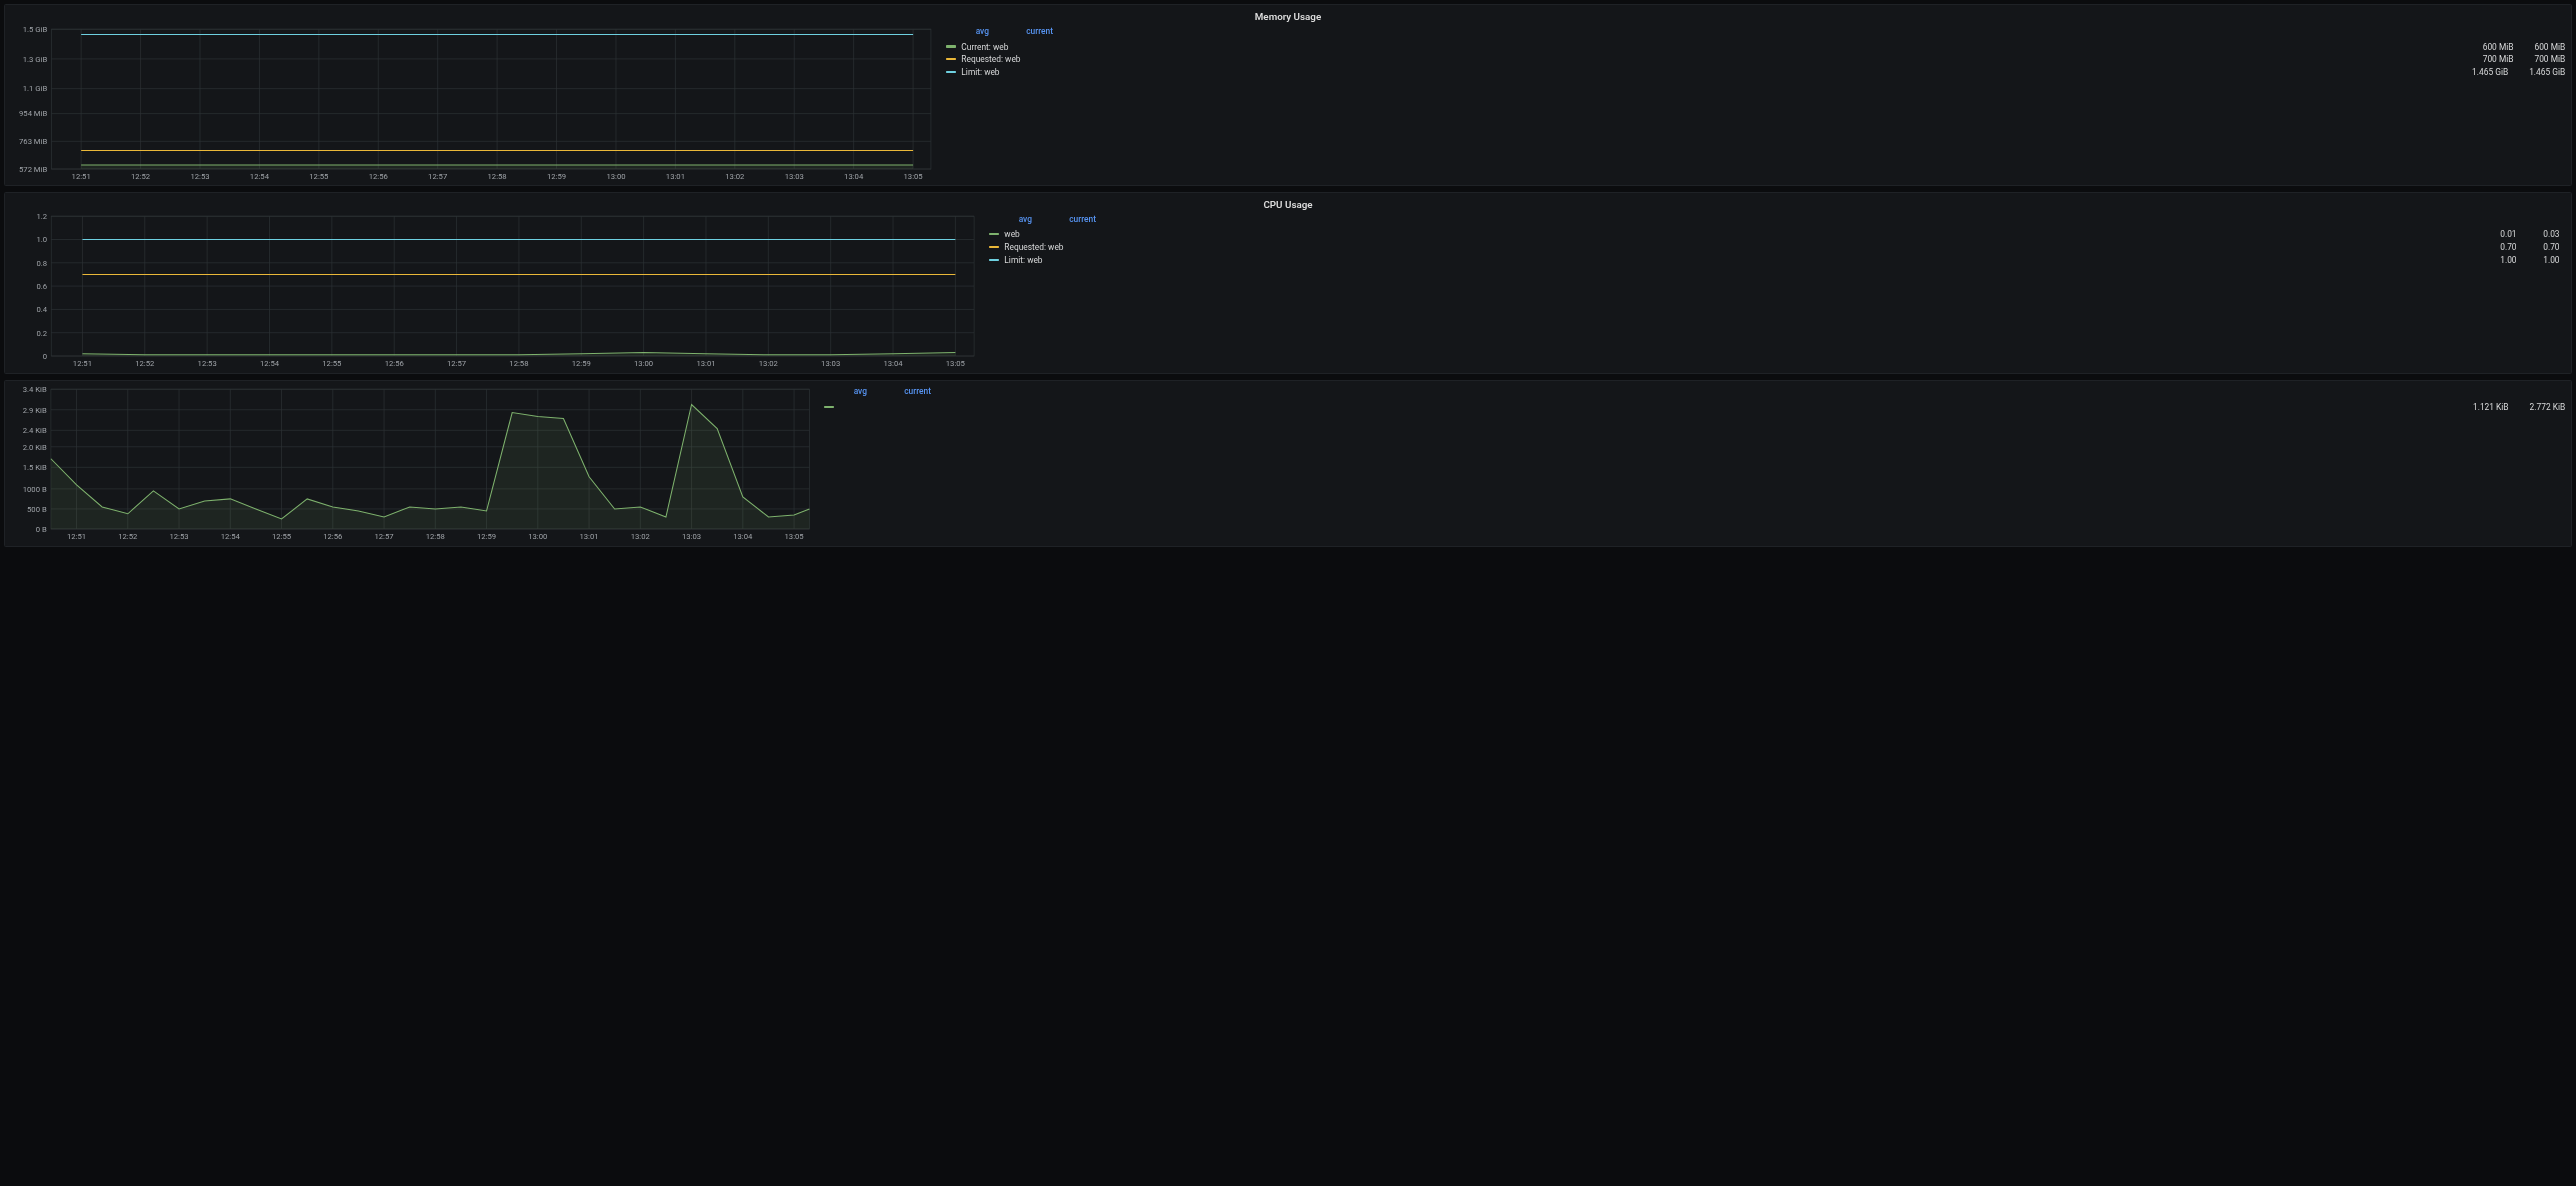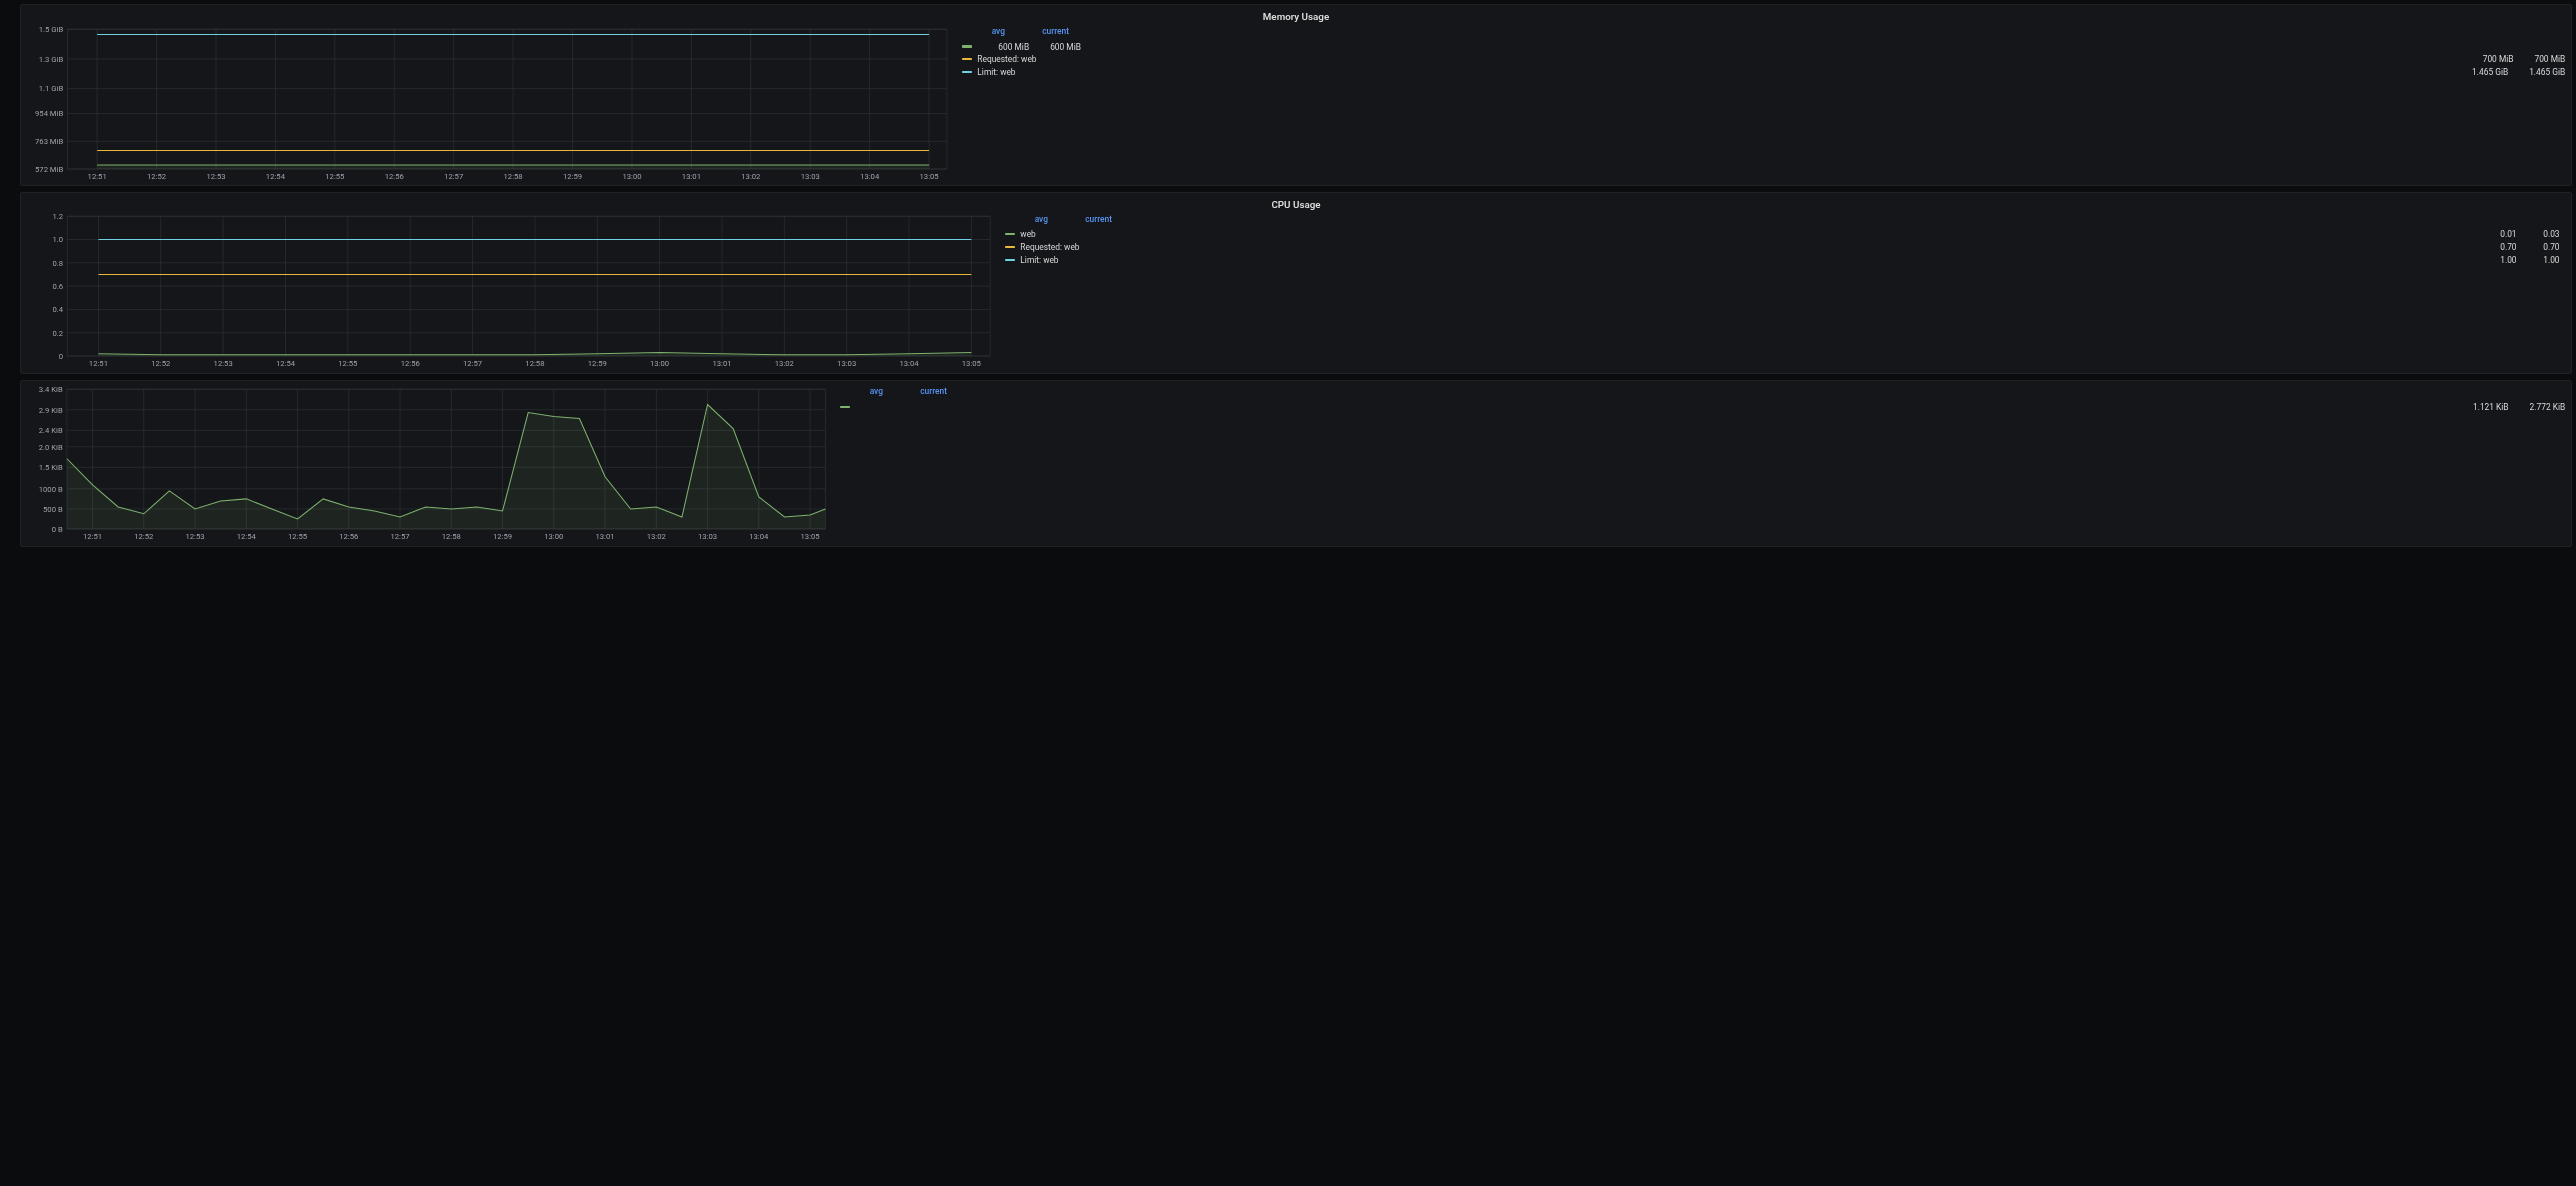--- a/index.html
+++ b/index.html
@@ -8,21 +8,20 @@
     background: #0b0c0e;
     color: #d8d9da;
     font-family: -apple-system, BlinkMacSystemFont, "Segoe UI", Roboto, Helvetica, Arial, sans-serif;
     font-size: 8.4px;
   }
   .dashboard {
     display: flex;
     flex-direction: column;
     gap: 5.6px;
     padding: 4.2px;
-    margin-left: 16px;
   }
   .panel {
     background: #141619;
     border: 0.7px solid #1f2226;
     border-radius: 1.4px;
     padding: 4.2px 5.6px 2.8px 5.6px;
     display: flex;
     flex-direction: column;
   }
   .panel-title {
@@ -137,20 +136,21 @@
             <path d="M98.5,13.5L183.5,13.5L268.5,13.5L353.5,13.5L438.5,13.5L523.5,13.5L608.5,13.5L693.5,13.5L778.5,13.5L863.5,13.5L948.5,13.5L1033.5,13.5L1118.5,13.5L1203.5,13.5L1288.5,13.5" fill="none" stroke="#6ed0e0" stroke-width="1.5"></path>
           </svg>
         </div>
         <div class="legend">
           <div class="legend-header">
             <span>avg</span>
             <span>current</span>
           </div>
           <div class="legend-row">
             <span class="legend-swatch" style="background: rgb(126, 178, 109);"></span>
+            <span class="legend-name">Current: web</span>
             <span class="legend-val">600 MiB</span>
             <span class="legend-val">600 MiB</span>
           </div>
           <div class="legend-row">
             <span class="legend-swatch" style="background: rgb(234, 184, 57);"></span>
             <span class="legend-name">Requested: web</span>
             <span class="legend-val">700 MiB</span>
             <span class="legend-val">700 MiB</span>
           </div>
           <div class="legend-row">

